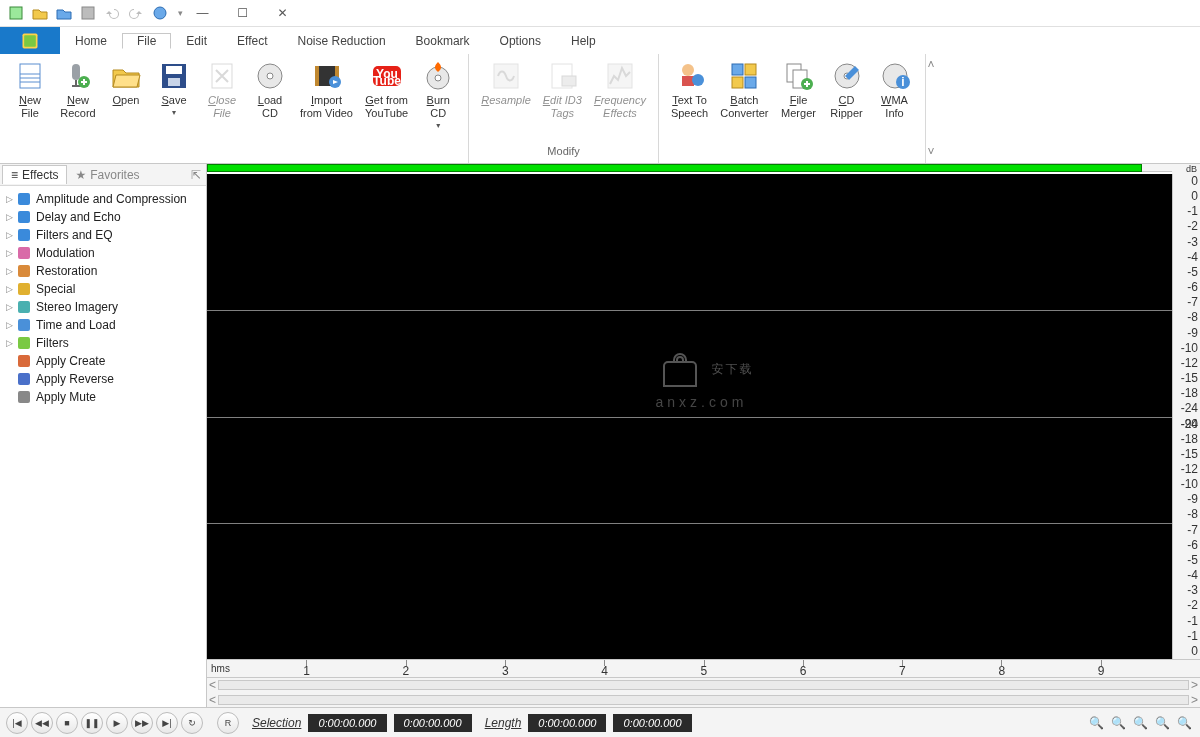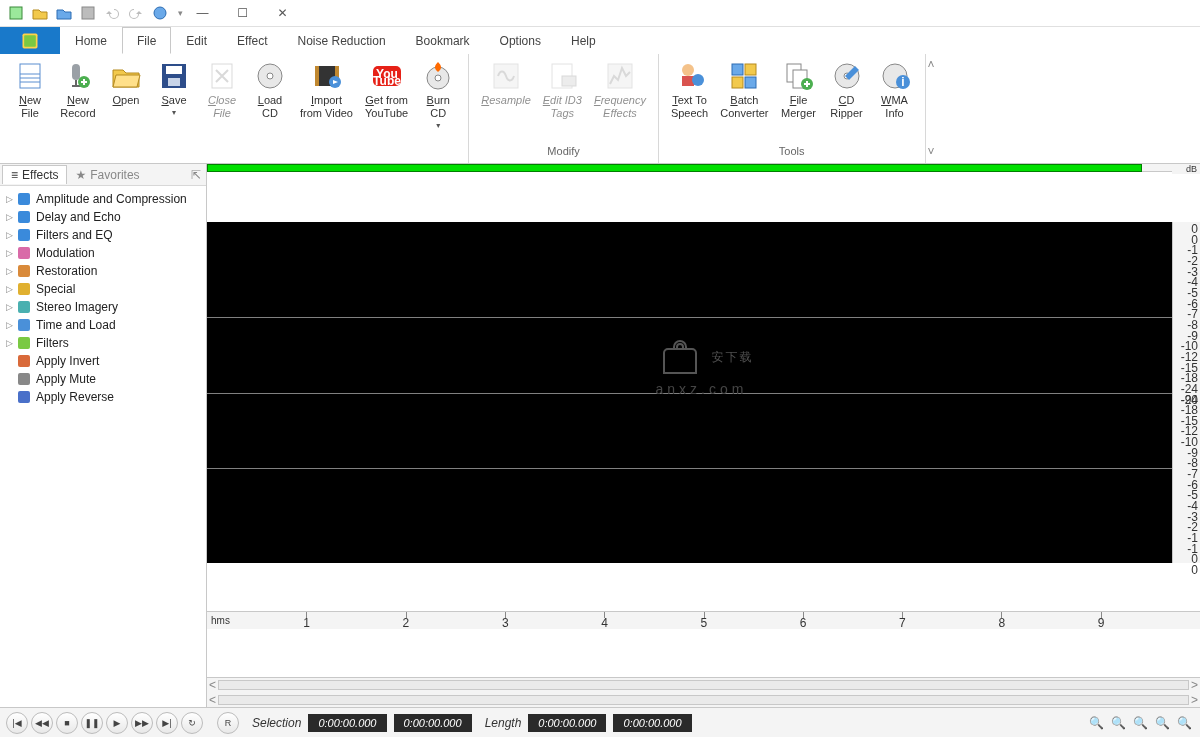--- a/index.html
+++ b/index.html
@@ -37,21 +37,21 @@
 .side-tabs { height: 22px; display: flex; align-items: center; background: #f4f4f4; border-bottom: 1px solid #d8d8d8; padding: 0 2px; }
 .side-tabs .stab { padding: 2px 8px; color: #888; display: flex; align-items: center; gap: 4px; }
 .side-tabs .stab:first-child { color: #333; background: #fff; border: 1px solid #c8c8c8; border-bottom: none; }
 .side-tabs .exp { margin-left: auto; width: 16px; text-align: center; color: #888; }
 .tree { flex: 1; overflow: auto; padding: 4px 2px; }
 .tree-item { display: flex; align-items: center; height: 18px; padding-left: 4px; color: #222; }
 .tree-item .arr { width: 10px; color: #888; font-size: 9px; }
 .tree-item .ticon { width: 16px; height: 16px; margin-right: 4px; display: flex; align-items: center; justify-content: center; }
 
 
-.wf-wrap { flex: 1; display: flex; flex-direction: column; min-width: 0; gap: 48px; }
+.wf-wrap { flex: 1; display: flex; flex-direction: column; min-width: 0; }
 .wf-top { height: 8px; background: #f4f4f4; border-bottom: 1px solid #c8c8c8; position: relative; }
 .wf-topbar { position: absolute; left: 0; right: 30px; top: 0; height: 8px; background: #00e000; border: 1px solid #008000; }
 .wf-canvas { flex: 1; display: flex; min-height: 0; }
 .wf-black { flex: 1; background: #000; position: relative; }
 .wf-black .midline { position: absolute; left: 0; right: 0; height: 1px; background: #808080; }
 .wf-black .watermark { position: absolute; top: 42%; left: 50%; transform: translate(-50%,-50%); color: #505050; font-size: 28px; font-family: sans-serif; letter-spacing: 2px; margin-left: 15px; }
 .wf-black .watermark small { display: block; font-size: 14px; letter-spacing: 4px; color: #454545; }
 .db-scale { width: 28px; background: #f4f4f4; border-left: 1px solid #c8c8c8; position: relative; font-size: 9px; color: #333; }
 .db-scale .dblbl { position: absolute; right: 2px; }
 .time-ruler { height: 18px; background: #f4f4f4; border-top: 1px solid #c8c8c8; position: relative; font-size: 10px; color: #333; }
@@ -61,21 +61,21 @@
 .hscrolls { height: 30px; background: #f4f4f4; border-top: 1px solid #c8c8c8; display: flex; flex-direction: column; }
 .hscroll { flex: 1; display: flex; align-items: center; padding: 0 2px; color: #888; font-size: 10px; }
 .hscroll .left { }
 .hscroll .track { flex: 1; height: 10px; background: #eaeaea; border: 1px solid #c8c8c8; margin: 0 2px; }
 .hscroll .right { }
 .wf-topstrip { width: 28px; text-align: right; font-size: 9px; padding-right: 3px; color: #333; background: #f4f4f4; }
 
 
 .status { height: 30px; background: #f4f4f4; border-top: 1px solid #c8c8c8; display: flex; align-items: center; padding: 0 6px; gap: 3px; }
 .tbtn { width: 22px; height: 22px; border: 1px solid #bcbcbc; border-radius: 11px; background: linear-gradient(#fff,#e8e8e8); display: flex; align-items: center; justify-content: center; font-size: 9px; color: #444; }
-.sel-lbl { margin-left: 10px; color: #333; font-style: italic; }
+.sel-lbl { margin-left: 10px; color: #333; font-style: italic; text-decoration: underline; }
 .time-box { background: #2a2a2a; color: #fff; padding: 3px 10px; font-style: italic; font-size: 11px; margin-left: 4px; }
 .zoom-icons { margin-left: auto; display: flex; gap: 4px; }
 .zoom-icons div { width: 18px; height: 18px; color: #888; display: flex; align-items: center; justify-content: center; }
 
 
 svg { display: block; }
 </style>
 </head>
 <body>
 
@@ -123,21 +123,21 @@
   </div>
 </div>
 
 <div class="menurow">
   <div class="app-btn">
     <svg viewBox="0 0 24 24">
         <rect x="3" y="3" width="18" height="18" rx="2" fill="#ffd24a"></rect>
         <rect x="5" y="5" width="14" height="14" rx="1" fill="#7ac943"></rect>
       </svg>
   </div>
-  <div id="menu-tabs" style="display: flex;">
+  <div id="menu-tabs" style="display: flex; align-items: center;">
       <div class="tab">Home</div>
       <div class="tab active">File</div>
       <div class="tab">Edit</div>
       <div class="tab">Effect</div>
       <div class="tab">Noise Reduction</div>
       <div class="tab">Bookmark</div>
       <div class="tab">Options</div>
       <div class="tab">Help</div>
     </div>
 </div>
@@ -332,21 +332,20 @@
             <svg width="32" height="32">
               <ellipse cx="16" cy="16" rx="12" ry="12" fill="#e8e8e8" stroke="#888"></ellipse>
               <circle cx="24" cy="22" r="7" fill="#4a90d9"></circle>
               <text x="24" y="26" text-anchor="middle" fill="#fff" font-size="10" font-weight="bold">i</text>
             </svg>
           </div>
           <div class="rlbl u">WMA</div>
           <div class="rlbl">Info</div>
         </div>
       </div>
-      <div class="rgroup-label">Tools</div>
     </div>
     <div style="width: 20px; display: flex; flex-direction: column; justify-content: space-between; padding: 4px 2px; color: rgb(136, 136, 136); font-size: 9px;">
       <span>˄</span>
       <span>˅</span>
     </div>
   </div>
 
 <div class="mainarea">
 
   <div class="sidebar">
@@ -443,39 +442,39 @@
           </span>
           <span>Filters</span>
         </div>
         <div class="tree-item">
           <span class="arr"></span>
           <span class="ticon">
             <svg width="14" height="14">
               <rect x="1" y="1" width="12" height="12" rx="2" fill="#d96a3a"></rect>
             </svg>
           </span>
-          <span>Apply Invert</span>
+          <span>Apply Create</span>
         </div>
         <div class="tree-item">
           <span class="arr"></span>
           <span class="ticon">
             <svg width="14" height="14">
+              <rect x="1" y="1" width="12" height="12" rx="2" fill="#4a70c9"></rect>
+            </svg>
+          </span>
+          <span>Apply Reverse</span>
+        </div>
+        <div class="tree-item">
+          <span class="arr"></span>
+          <span class="ticon">
+            <svg width="14" height="14">
               <rect x="1" y="1" width="12" height="12" rx="2" fill="#888"></rect>
             </svg>
           </span>
           <span>Apply Mute</span>
-        </div>
-        <div class="tree-item">
-          <span class="arr"></span>
-          <span class="ticon">
-            <svg width="14" height="14">
-              <rect x="1" y="1" width="12" height="12" rx="2" fill="#4a70c9"></rect>
-            </svg>
-          </span>
-          <span>Apply Reverse</span>
         </div>
       </div>
   </div>
 
   <div class="wf-wrap">
     <div style="display:flex">
       <div class="wf-top" style="flex:1">
           <div class="wf-topbar"></div>
         </div>
       <div class="wf-topstrip">dB</div>

